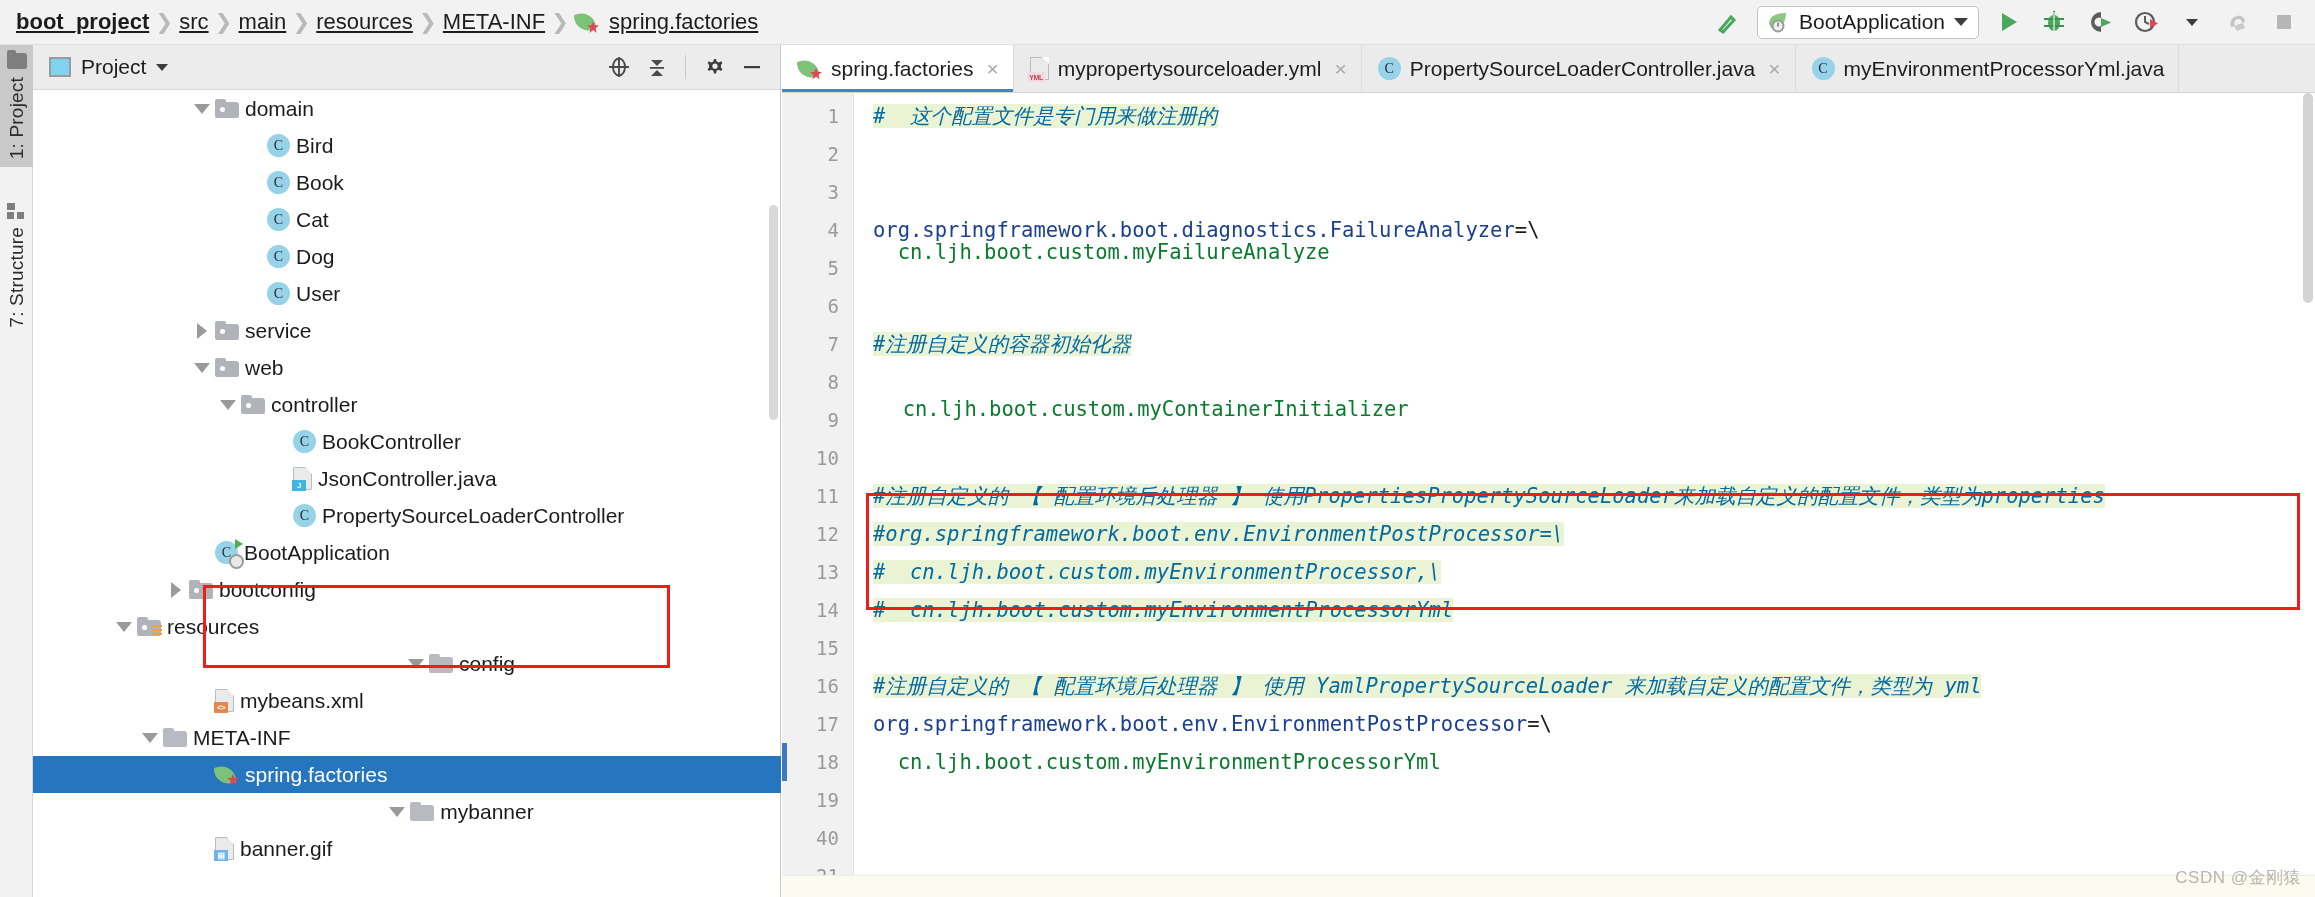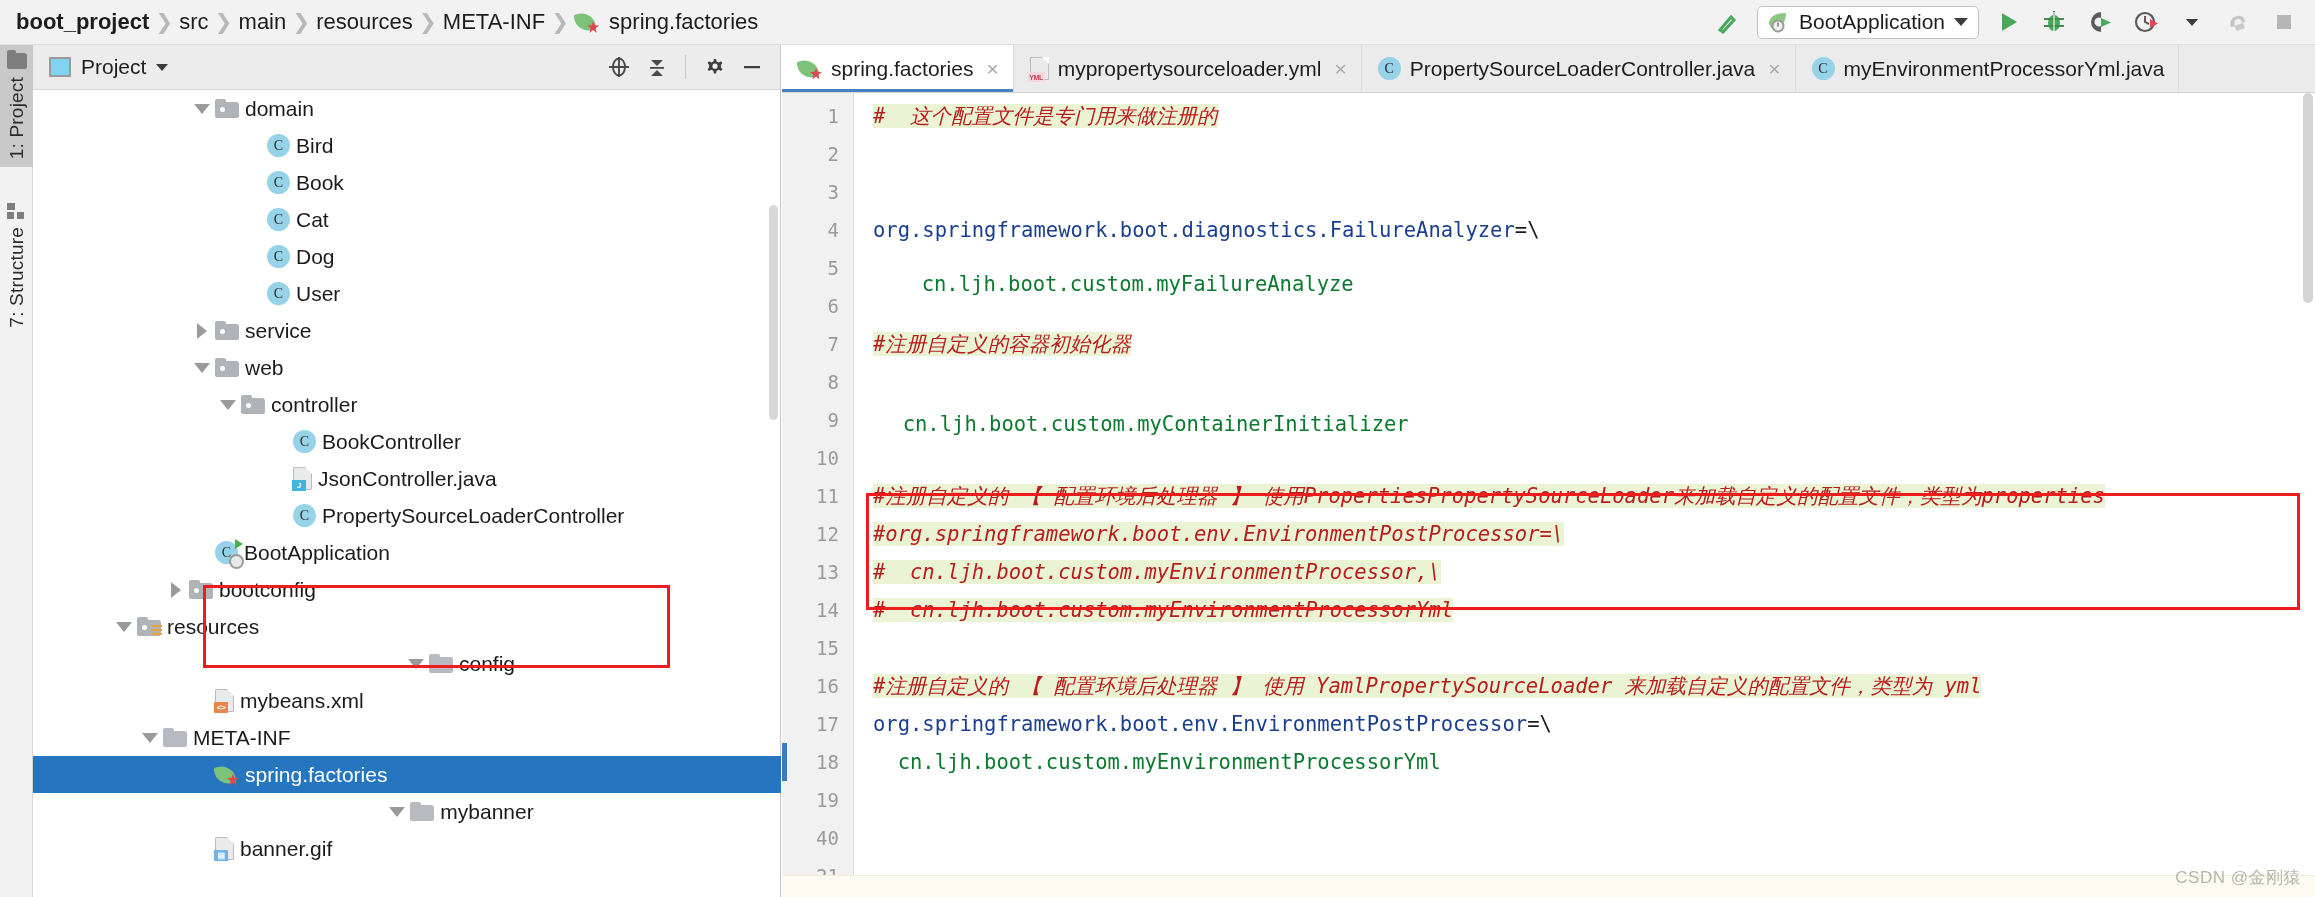--- a/index.html
+++ b/index.html
@@ -22,21 +22,21 @@
   .crumbs { display: flex; align-items: center; padding-left: 14px; height: 100%; }
   .crumb {
     font-size: 22px; color: #1c1c1c; padding: 0 2px;
     white-space: nowrap; line-height: 1;
   }
   .crumb.project-root { font-weight: bold; }
   .crumb-sep {
     width: 26px; text-align: center; color: #b9b9b9; font-size: 21px;
     font-family: "DejaVu Sans", sans-serif;
   }
-  .crumb-file { display: flex; align-items: flex-end; gap: 8px; }
+  .crumb-file { display: flex; align-items: flex-end; gap: 8px; text-decoration: underline; }
 
   .navbar-right {
     margin-left: auto; display: flex; align-items: center;
     gap: 12px; padding-right: 14px; height: 100%;
   }
   .run-config {
     display: flex; align-items: center; gap: 9px;
     background: #ffffff; border: 1px solid #c4c4c4; border-radius: 5px;
     height: 33px; padding: 0 10px 0 8px;
   }
@@ -217,21 +217,21 @@
   }
   .code {
     position:absolute; left:73px; top:0; width:1460px; height:804px;
   }
   .cline {
     position:absolute; left:0; height:38px; line-height:38px;
     font-family:"DejaVu Sans Mono", monospace; font-size:20.5px;
     white-space:pre; padding-left:18px;
   }
   .cline .hl { background:#eaf4d4; }
-  .cm { color:#b91c1c; font-style:italic; }
+  .cm { color:#0369a1; font-style:italic; }
   .key { color:#1a3f8f; }
   .val { color:#0b7a2e; }
   .eq  { color:#1a1a1a; }
 
   .code-vscroll {
     position:absolute; right:2px; top:0; width:10px; height:210px;
     background:#d4d4d4; border-radius:5px;
   }
   .tree-vscroll {
     position:absolute; right:2px; top:160px; width:9px; height:215px;
@@ -696,24 +696,24 @@
           <div class="lnum" style="top: 650px;">18</div>
           <div class="gutter-sel" style="top: 650px;"></div>
           <div class="lnum" style="top: 688px;">19</div>
           <div class="lnum" style="top: 726px;">40</div>
           <div class="lnum" style="top: 764px;">21</div>
         </div>
       <div class="code" id="code">
           <div class="cline" style="top: 4px;"><span class="cm hl">#  这个配置文件是专门用来做注册的</span></div>
           <div class="cline" style="top: 42px;"></div>
           <div class="cline" style="top: 118px;"><span class="key">org.springframework.boot.diagnostics.FailureAnalyzer</span><span class="eq">=\</span></div>
-          <div class="cline" style="top: 172px; margin-left: 24px;"><span class="val">  cn.ljh.boot.custom.myFailureAnalyze</span></div>
+          <div class="cline" style="top: 140px;"><span class="val">  cn.ljh.boot.custom.myFailureAnalyze</span></div>
           <div class="cline" style="top: 194px;"></div>
           <div class="cline" style="top: 232px;"><span class="cm hl">#注册自定义的容器初始化器</span></div>
-          <div class="cline" style="top: 312px; padding-left: 23px;"><span class="val">  cn.ljh.boot.custom.myContainerInitializer</span></div>
+          <div class="cline" style="top: 297px; padding-left: 23px;"><span class="val">  cn.ljh.boot.custom.myContainerInitializer</span></div>
           <div class="cline" style="top: 346px;"></div>
           <div class="cline" style="top: 384px;"><span class="cm hl">#注册自定义的 【 配置环境后处理器 】 使用PropertiesPropertySourceLoader来加载自定义的配置文件，类型为properties</span></div>
           <div class="cline" style="top: 422px;"><span class="cm hl">#org.springframework.boot.env.EnvironmentPostProcessor=\</span></div>
           <div class="cline" style="top: 460px;"><span class="cm hl">#  cn.ljh.boot.custom.myEnvironmentProcessor,\</span></div>
           <div class="cline" style="top: 498px;"><span class="cm hl">#  cn.ljh.boot.custom.myEnvironmentProcessorYml</span></div>
           <div class="cline" style="top: 536px;"></div>
           <div class="cline" style="top: 574px;"><span class="cm hl">#注册自定义的 【 配置环境后处理器 】 使用 YamlPropertySourceLoader 来加载自定义的配置文件，类型为 yml</span></div>
           <div class="cline" style="top: 612px;"><span class="key">org.springframework.boot.env.EnvironmentPostProcessor</span><span class="eq">=\</span></div>
           <div class="cline" style="top: 650px;"><span class="val">  cn.ljh.boot.custom.myEnvironmentProcessorYml</span></div>
           <div class="cline" style="top: 688px;"></div>

